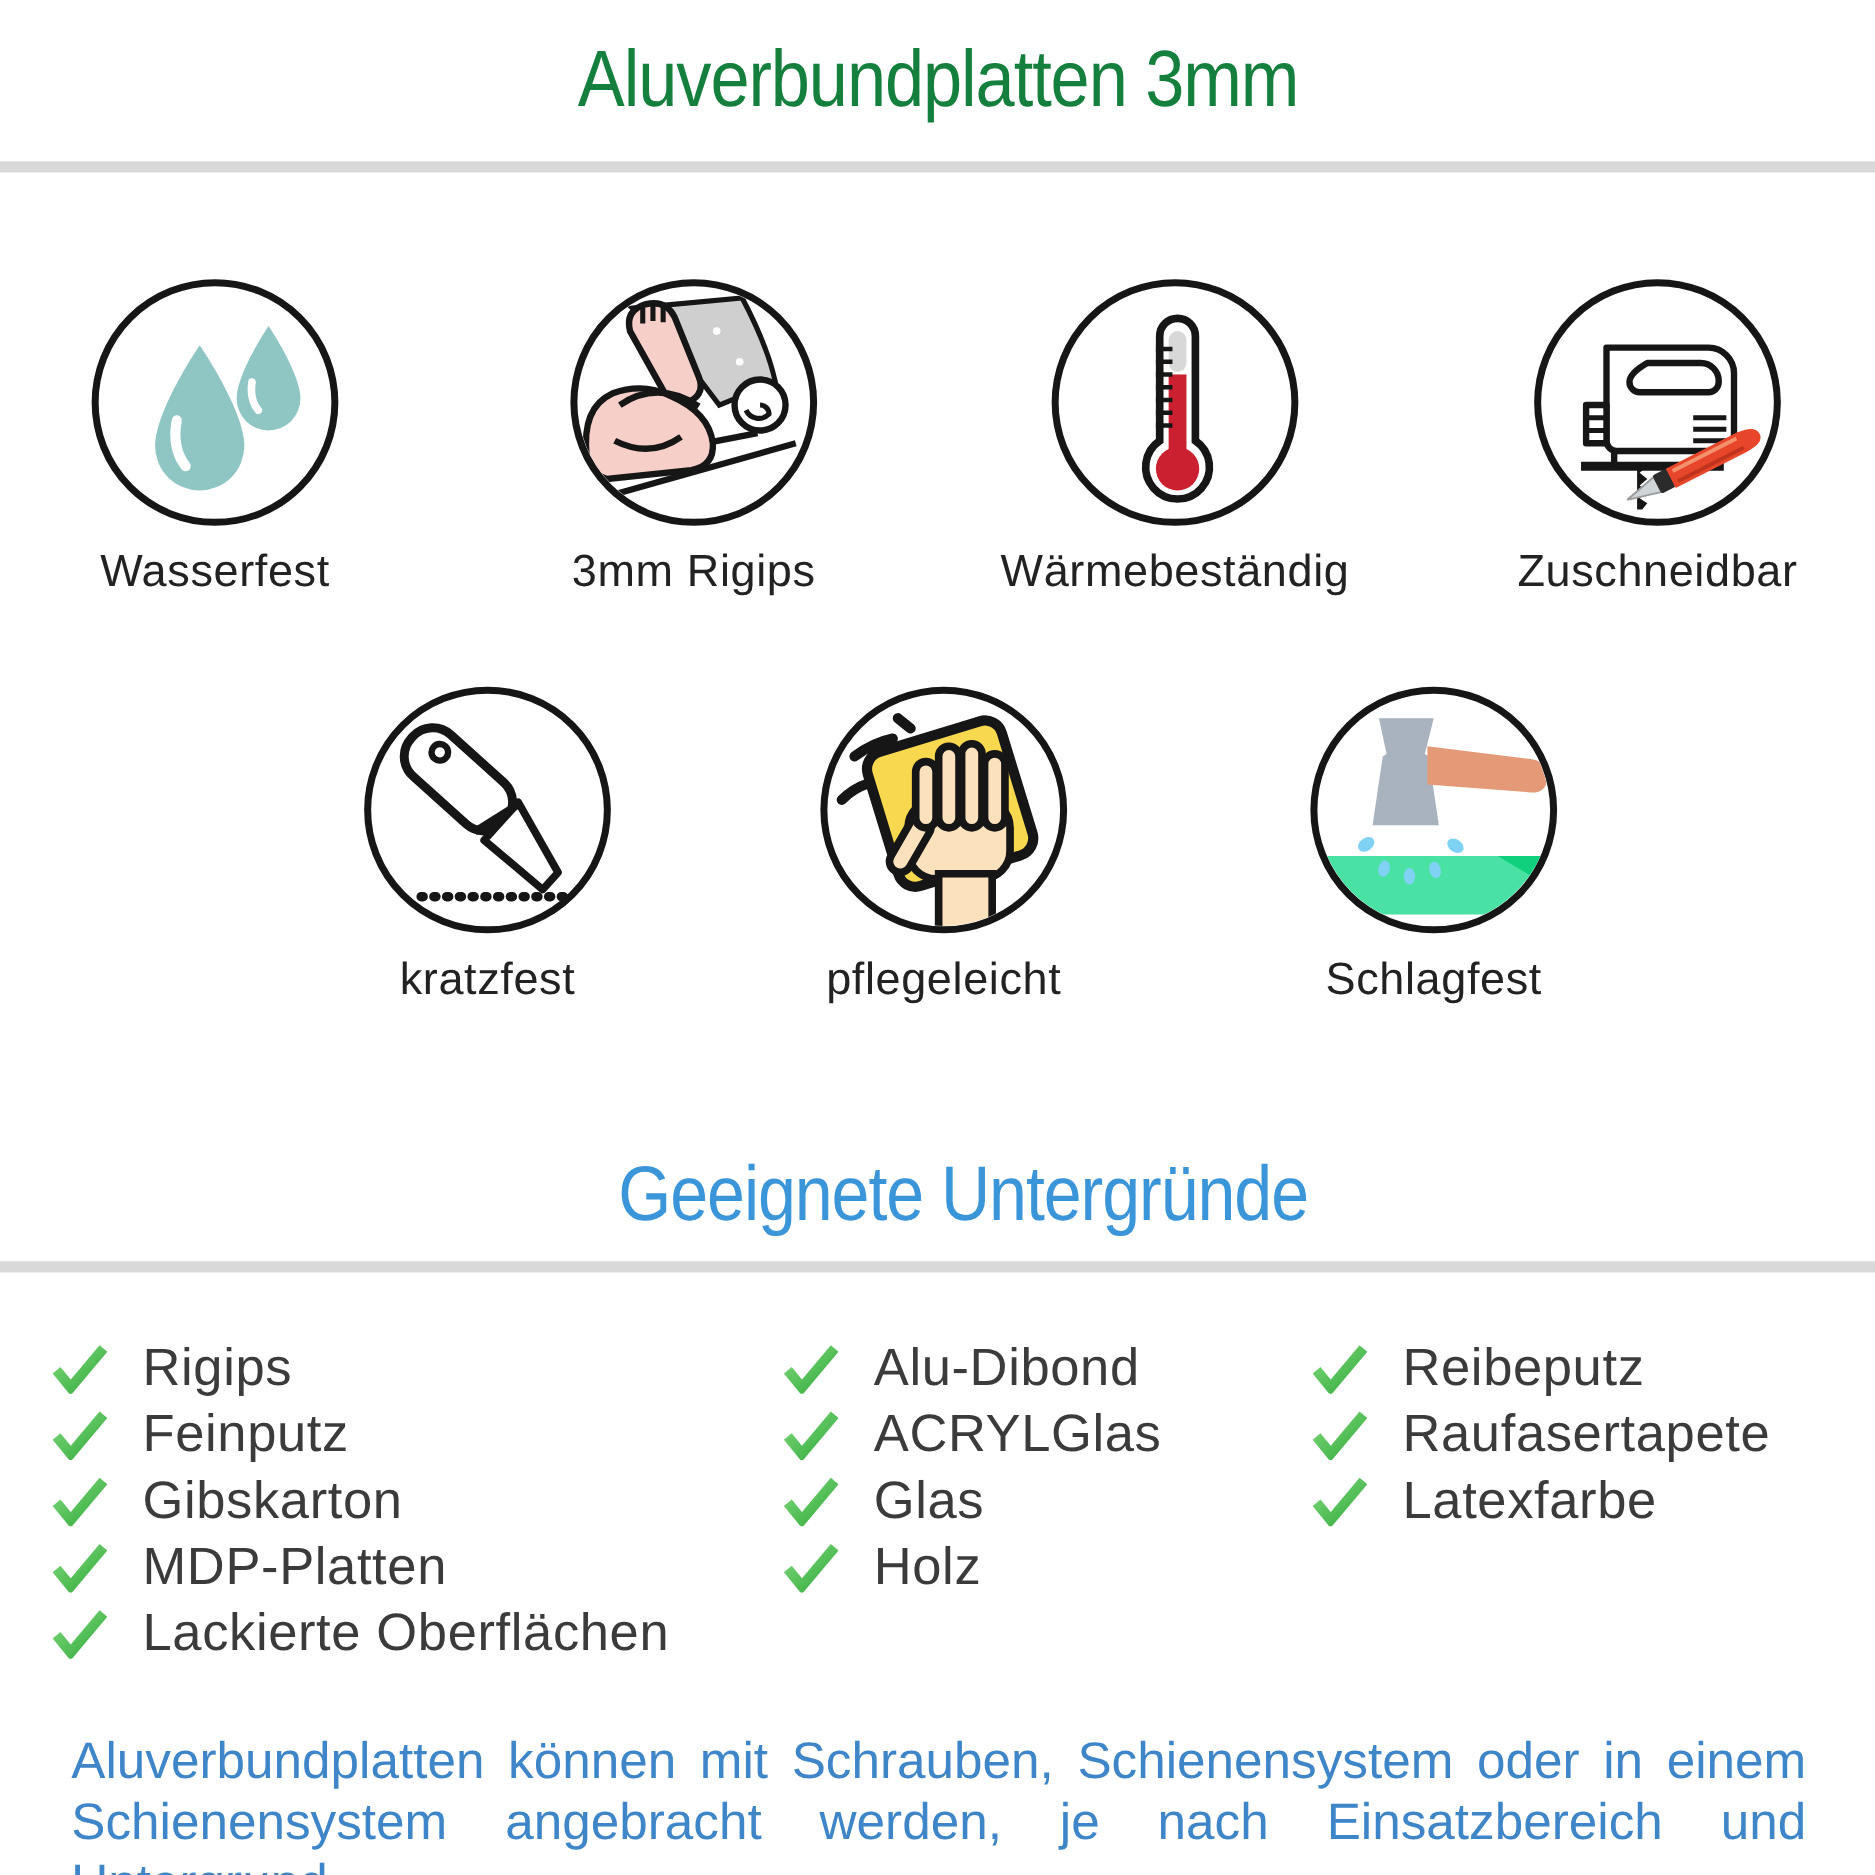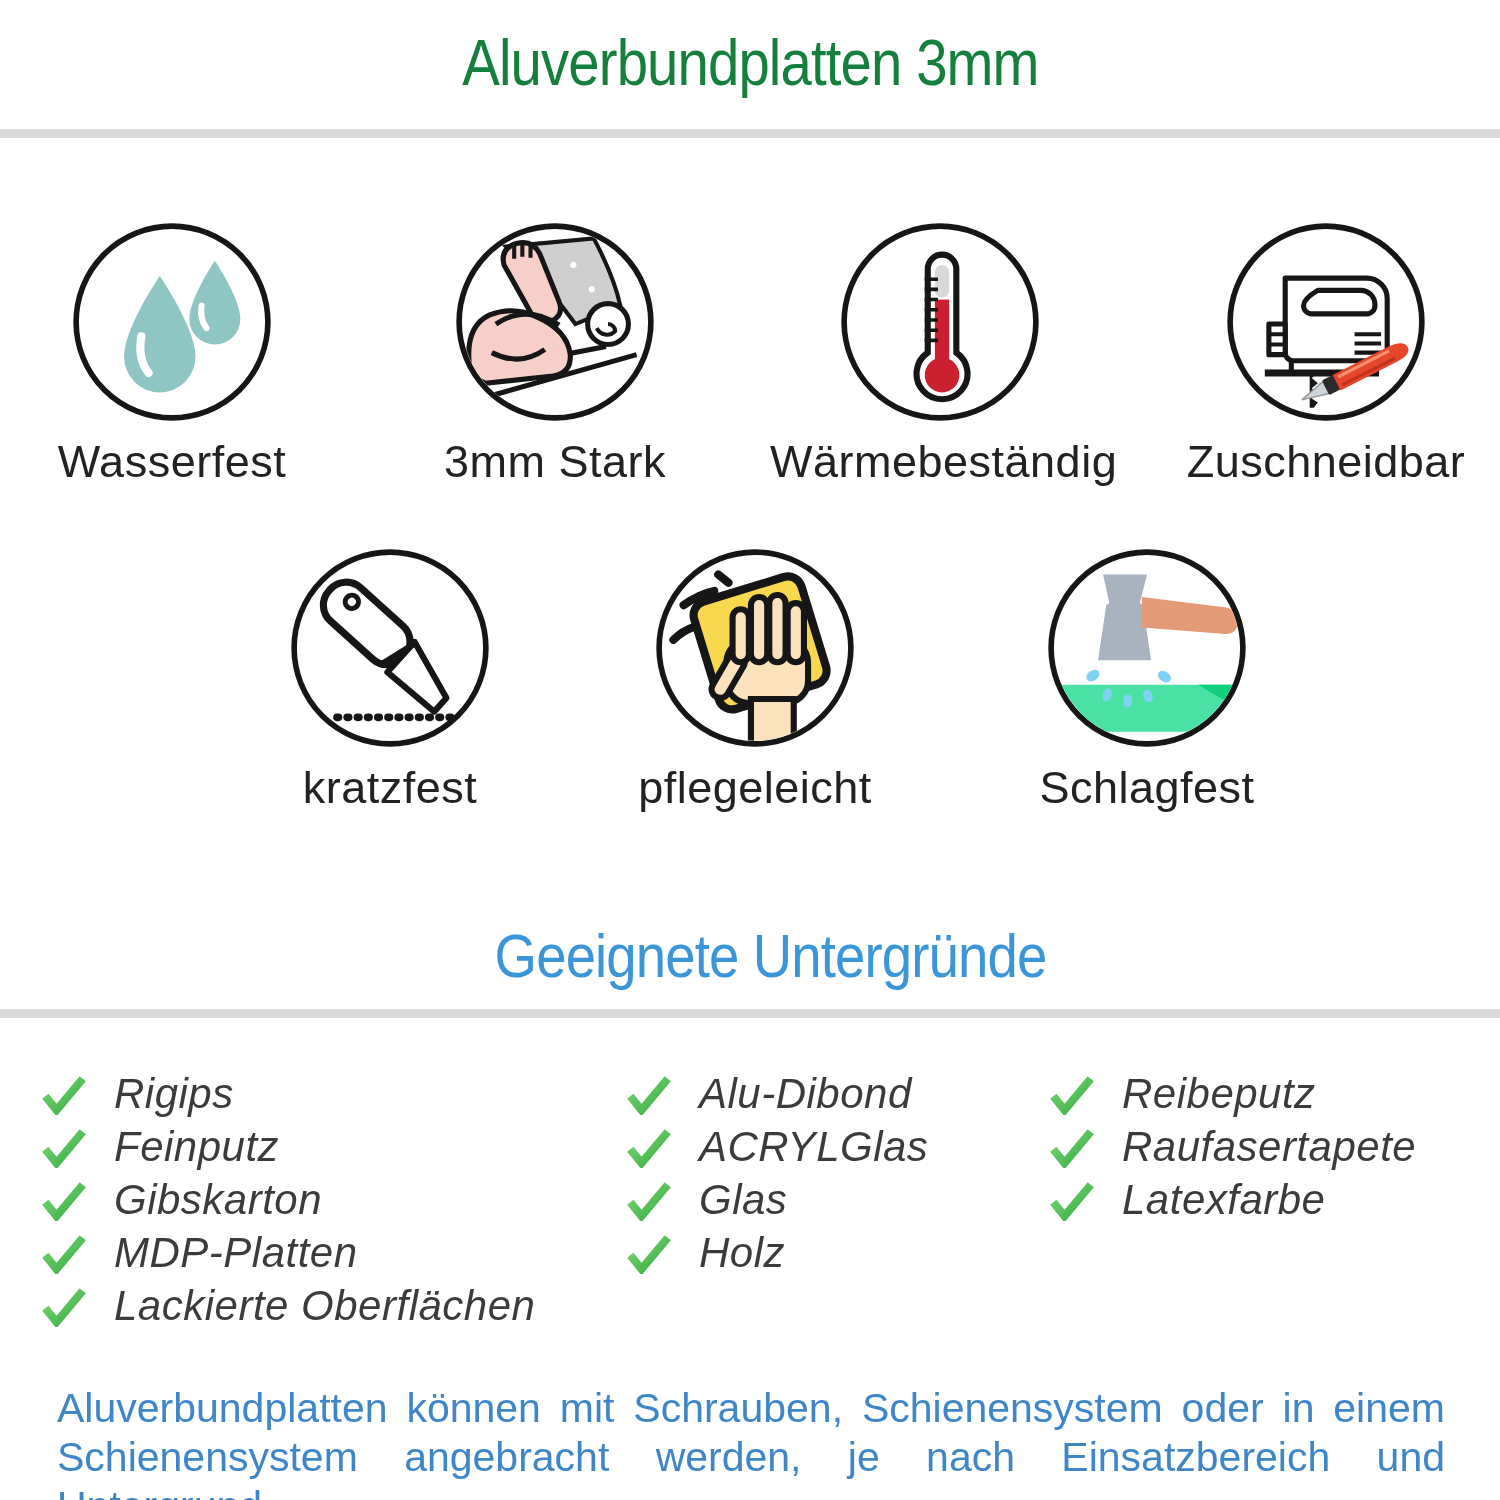--- a/index.html
+++ b/index.html
@@ -9,22 +9,22 @@
   }
   .bar{position:absolute;left:0;width:1500px;height:9px;background:#d9d9d9;}
   .bar1{top:129px;}
   .bar2{top:1009px;}
   h1,h2{position:absolute;width:1500px;text-align:center;margin:0;font-weight:500;}
   h1{top:26px;font-size:64px;color:#15803d;}
   h2{top:920px;font-size:62px;color:#3b95d9;padding-left:21px;}
   .cond{display:inline-block;transform:scaleX(0.88);transform-origin:center;letter-spacing:-1px;}
   .feature{position:absolute;width:340px;text-align:center;}
   .fi{width:204px;height:204px;display:block;margin:0 auto;}
-  .flabel{margin-top:12px;font-size:45px;color:#222;letter-spacing:0.5px;}
-  .checklist{position:absolute;top:1072px;left:40px;right:10px;display:flex;font-style:italic;}
+  .flabel{margin-top:12px;font-size:36px;color:#222;letter-spacing:0.5px;}
+  .checklist{position:absolute;top:1072px;left:40px;right:10px;display:flex;}
   .col1{width:585px;}
   .col2{width:423px;}
   .col3{flex:1;}
   .citem{display:flex;align-items:flex-start;margin-bottom:9px;height:44px;}
   .ck{width:48px;height:40px;flex:0 0 48px;margin-top:3px;}
   .ck path{stroke:url(#ckgrad);stroke-width:6.5;fill:none;}
   .ctext{margin-left:26px;font-size:42px;line-height:44px;color:#3b3b3b;letter-spacing:0.5px;white-space:nowrap;}
   .footer{position:absolute;top:1384px;left:57px;width:1388px;color:#3f86c9;font-size:41px;line-height:49px;}
   .pline{text-align:justify;text-align-last:justify;}
 </style>
@@ -76,21 +76,21 @@
       <path d="M152,102 a7,7 0 0 1 7,7 a11,11 0 0 1 -18,-3" fill="none" stroke="#161616" stroke-width="4"></path>
       <g fill="#f6d0c8" stroke="#161616" stroke-width="5" stroke-linejoin="round">
         <path d="M50,44 Q46,28 62,23 Q78,19 85,33 L104,80 Q109,93 97,99 Q85,104 78,94 Z"></path>
         <path d="M60,25 V38 M68,23 V36 M76,24 V37" fill="none" stroke-width="4"></path>
         <path d="M16,142 Q12,104 36,93 Q60,84 82,95 Q112,108 115,132 Q116,150 98,153 L32,160 Q18,156 16,142 Z"></path>
         <path d="M42,102 Q72,82 104,103" fill="none"></path>
         <path d="M38,130 Q66,144 90,127" fill="none"></path>
       </g>
     </g>
   </svg>
-  <div class="flabel">3mm Stark</div>
+  <div class="flabel">3mm Rigips</div>
 </div>
 
 <div class="feature" style="left:770px;top:220px">
   <svg class="fi" viewBox="0 0 200 200">
     <circle cx="100" cy="100" r="94" fill="#fff" stroke="#161616" stroke-width="5.5"></circle>
     <path d="M88,48 A14,14 0 0 1 116,48 L116,130 A25,25 0 1 1 88,130 Z" fill="#fff" stroke="#161616" stroke-width="6"></path>
     <rect x="95" y="78" width="14" height="62" fill="#cb2030"></rect>
     <circle cx="102" cy="152" r="17" fill="#cb2030"></circle>
     <rect x="95" y="44" width="14" height="32" rx="7" fill="#d8d8d8"></rect>
     <path d="M85,58 h13 M85,68 h13 M85,78 h13 M85,88 h13 M85,98 h13 M85,108 h13 M85,118 h13" stroke="#161616" stroke-width="3.5"></path>

